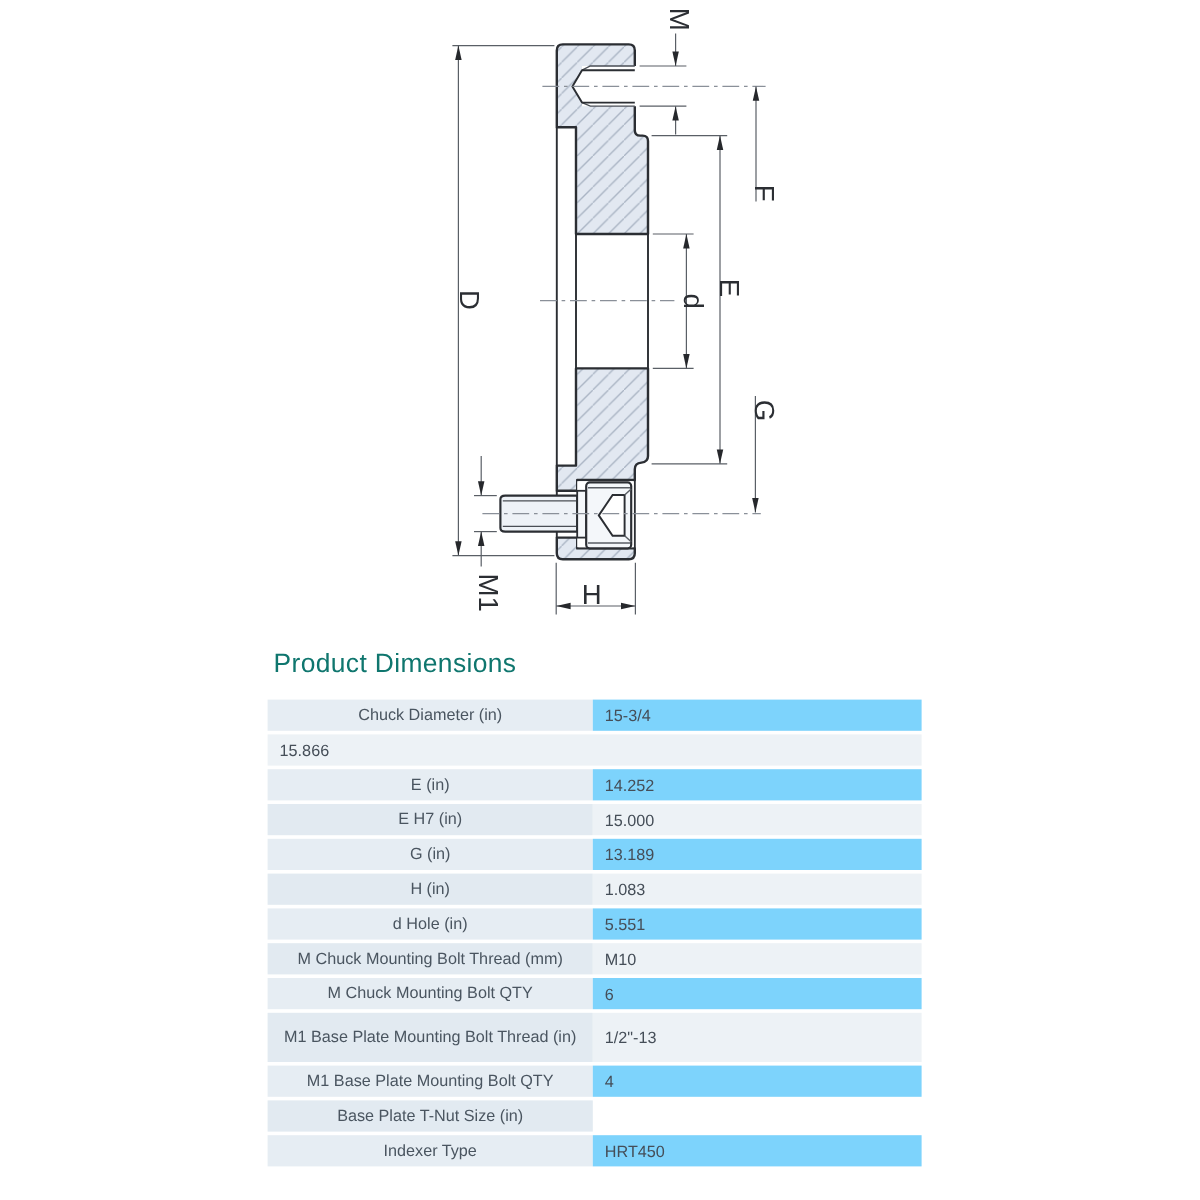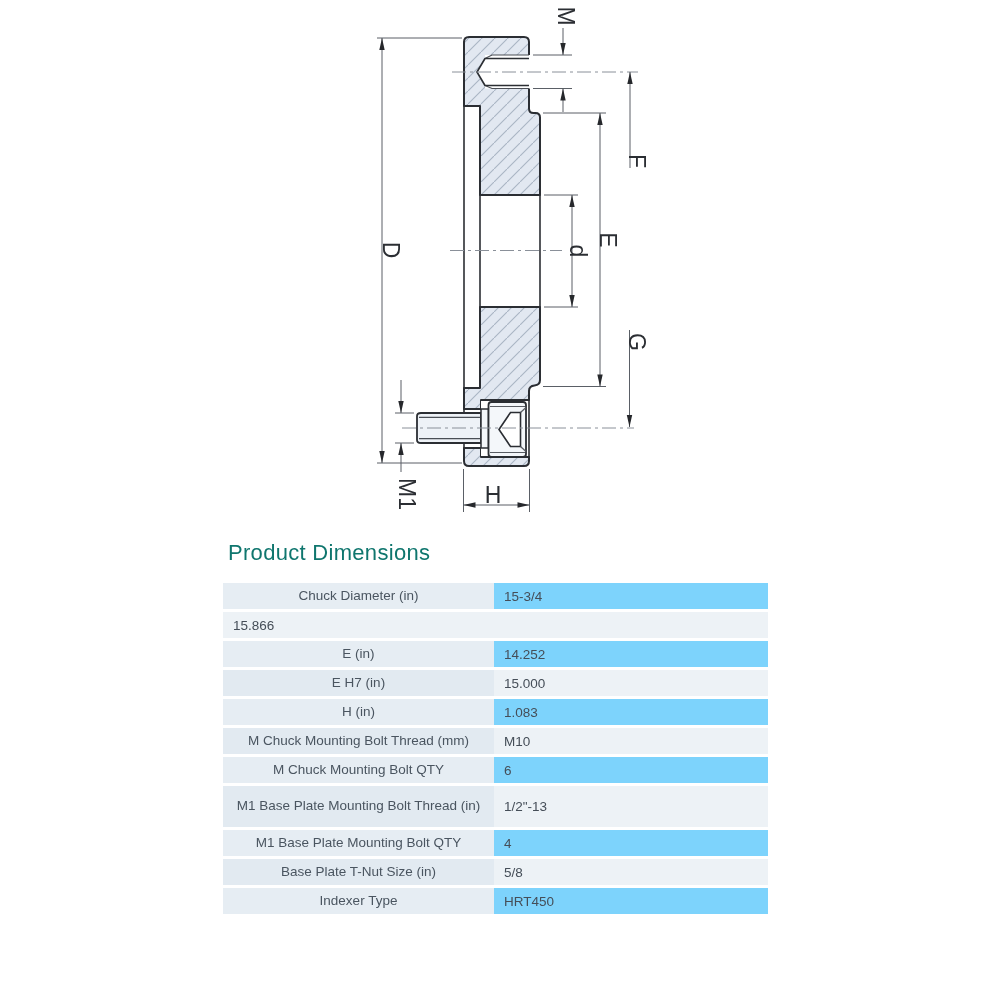--- a/index.html
+++ b/index.html
@@ -157,41 +157,48 @@
     </div>
     <div class="spec-row">
       <div class="cell-label">E (in)</div>
       <div class="cell-value">14.252</div>
     </div>
     <div class="spec-row">
       <div class="cell-label">E H7 (in)</div>
       <div class="cell-value">15.000</div>
     </div>
     <div class="spec-row">
+      <div class="cell-label">G (in)</div>
+      <div class="cell-value">13.189</div>
+    </div>
+    <div class="spec-row">
       <div class="cell-label">H (in)</div>
       <div class="cell-value">1.083</div>
+    </div>
+    <div class="spec-row">
+      <div class="cell-label">d Hole (in)</div>
+      <div class="cell-value">5.551</div>
     </div>
     <div class="spec-row">
       <div class="cell-label">M Chuck Mounting Bolt Thread (mm)</div>
       <div class="cell-value">M10</div>
     </div>
     <div class="spec-row">
       <div class="cell-label">M Chuck Mounting Bolt QTY</div>
       <div class="cell-value">6</div>
     </div>
     <div class="spec-row tall">
       <div class="cell-label">M1 Base Plate Mounting Bolt Thread (in)</div>
       <div class="cell-value">1/2"-13</div>
     </div>
     <div class="spec-row">
       <div class="cell-label">M1 Base Plate Mounting Bolt QTY</div>
       <div class="cell-value">4</div>
     </div>
     <div class="spec-row">
       <div class="cell-label">Base Plate T-Nut Size (in)</div>
-      <div class="cell-value">5/8</div>
     </div>
     <div class="spec-row">
       <div class="cell-label">Indexer Type</div>
       <div class="cell-value">HRT450</div>
     </div>
   </div>
 </div>
 
 </body></html>

